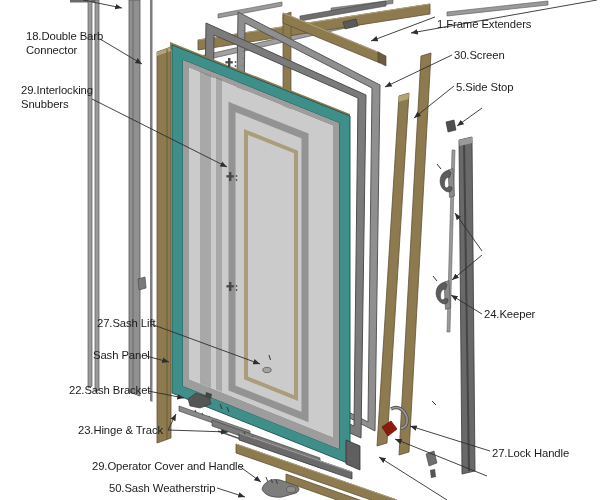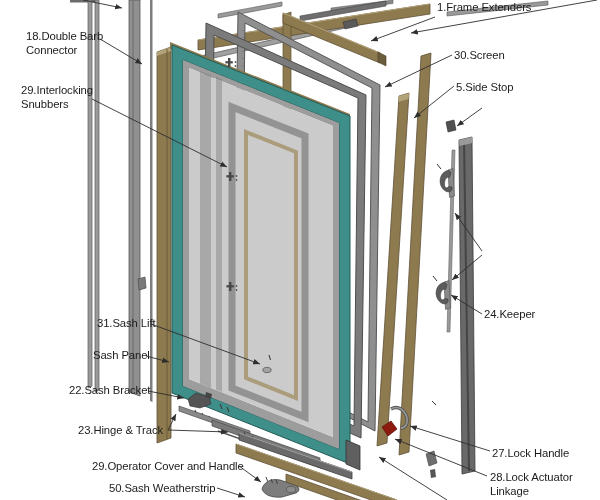--- a/index.html
+++ b/index.html
@@ -161,26 +161,24 @@
       <path class="ln" marker-end="url(#arw)" d="M490,451 L410,426"></path>
       <path class="ln" marker-end="url(#arw)" d="M487,476 L395,439"></path>
       <path class="ln" marker-end="url(#arw)" d="M447,500 L379,457"></path>
     </g>
   </svg>
 
   <div class="lbl" style="left:26px;top:29px">18.Double Barb
 Connector</div>
   <div class="lbl" style="left:21px;top:83px">29.Interlocking
 Snubbers</div>
-  <div class="lbl" style="left:437px;top:0">1.Frame Extenders</div>
+  <div class="lbl" style="left:437px;top:17px">1.Frame Extenders</div>
   <div class="lbl" style="left:454px;top:48px">30.Screen</div>
   <div class="lbl" style="left:456px;top:80px">5.Side Stop</div>
   <div class="lbl" style="left:484px;top:307px">24.Keeper</div>
-  <div class="lbl" style="left:97px;top:316px">31.Sash Lift</div>
+  <div class="lbl" style="left:97px;top:316px">27.Sash Lift</div>
   <div class="lbl" style="left:93px;top:348px">Sash Panel</div>
   <div class="lbl" style="left:69px;top:383px">22.Sash Bracket</div>
   <div class="lbl" style="left:78px;top:423px">23.Hinge &amp; Track</div>
   <div class="lbl" style="left:92px;top:459px">29.Operator Cover and Handle</div>
   <div class="lbl" style="left:109px;top:481px">50.Sash Weatherstrip</div>
   <div class="lbl" style="left:492px;top:446px">27.Lock Handle</div>
-  <div class="lbl" style="left:490px;top:470px">28.Lock Actuator
-Linkage</div>
 </div>
 
 </body></html>

